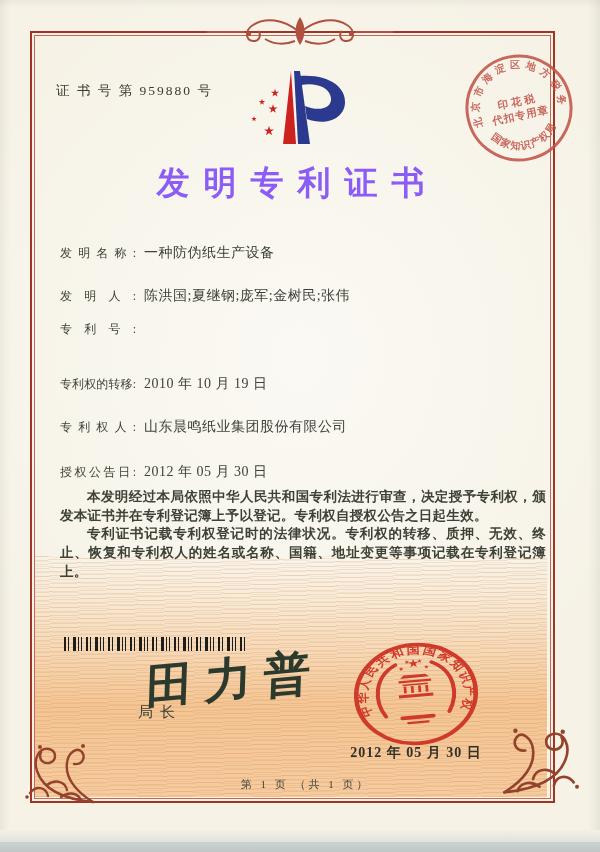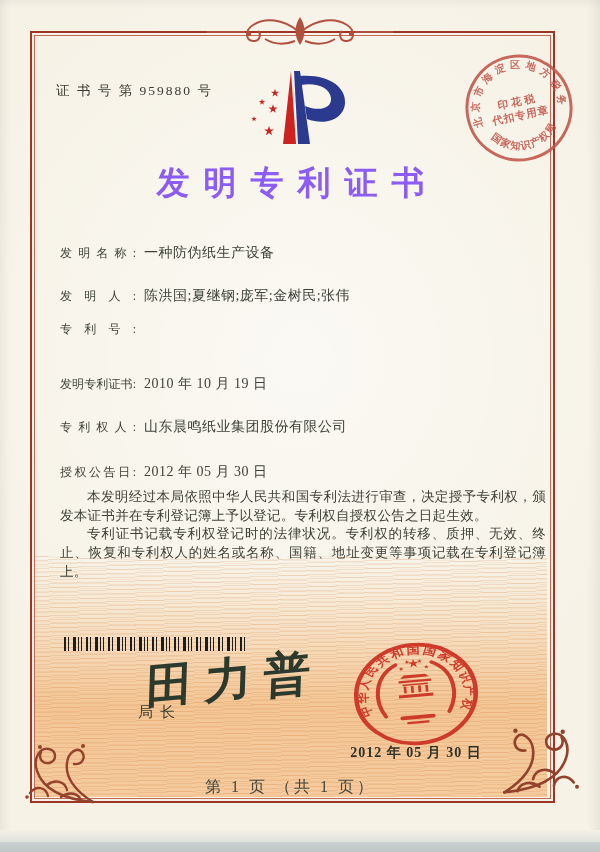--- a/index.html
+++ b/index.html
@@ -35,39 +35,39 @@
   .cert-no{left:56px;top:82px;font-size:13.5px;letter-spacing:2px;color:#3a3c33;}
   .title{left:30px;width:521px;top:161px;text-align:center;font-size:33px;font-weight:bold;
          letter-spacing:14px;text-indent:14px;color:#8b5cf6;}
 
   .frow{left:60px;width:488px;font-size:14px;color:#3d4237;display:flex;align-items:baseline;}
   .flabel{display:inline-block;width:76px;font-size:12px;text-align:justify;text-align-last:justify;flex:0 0 76px;}
   .fvalue{margin-left:8px;letter-spacing:.5px;}
 
   .body-text{left:60px;top:488px;width:486px;font-size:13.5px;line-height:18.7px;
              text-align:justify;color:#3e4136;letter-spacing:.3px;}
-  .body-text p{margin:0;text-indent:2em;}
+  .body-text p{margin:0;text-indent:2em;font-weight:bold;}
 
   .barcode{left:64px;top:637px;width:184px;height:14px;background:
     repeating-linear-gradient(90deg,#1d1d1d 0 2px,rgba(0,0,0,0) 2px 4px,#1d1d1d 4px 5px,rgba(0,0,0,0) 5px 9px,
       #1d1d1d 9px 12px,rgba(0,0,0,0) 12px 14px,#1d1d1d 14px 15px,rgba(0,0,0,0) 15px 17px,
       #1d1d1d 17px 18px,rgba(0,0,0,0) 18px 22px);}
 
   .director{left:110px;top:703px;font-size:15px;letter-spacing:7px;color:#3c4034;margin-left:28px;}
   .signature{left:146px;top:656px;font-size:47px;font-weight:bold;color:#2c392d;
              letter-spacing:12px;transform:rotate(-5deg) skewX(-7deg);transform-origin:left center;}
 
   .seal-svg{left:348px;top:638px;width:136px;height:112px;transform:rotate(-5deg);}
   .seal-date{left:340px;top:744px;width:152px;text-align:center;font-size:14px;font-weight:600;
              letter-spacing:1px;color:#30322a;}
 
   .stamp-svg{left:461px;top:50px;width:116px;height:116px;opacity:.88;transform:rotate(-12deg);}
   .logo-svg{left:242px;top:58px;width:112px;height:92px;}
 
-  .footer{left:30px;width:521px;top:777px;text-align:center;font-size:16px;letter-spacing:3px;color:#45473c;}
+  .footer{left:30px;width:521px;top:777px;text-align:center;font-size:11px;letter-spacing:3px;color:#45473c;padding-left:15px;}
 
   .corner-bl{left:16px;top:733px;width:82px;height:72px;}
   .corner-br{left:500px;top:706px;width:88px;height:100px;transform:scaleX(-1);}
   .top-ornament{left:205px;top:14px;width:190px;height:36px;}
 
   svg text{font-family:"Liberation Serif","DejaVu Serif",serif;}
 </style>
 </head>
 <body>
 
@@ -161,21 +161,21 @@
   <span class="fvalue">一种防伪纸生产设备</span>
 </div>
 <div class="abs frow" style="top:287px">
   <span class="flabel">发明人:</span>
   <span class="fvalue">陈洪国;夏继钢;庞军;金树民;张伟</span>
 </div>
 <div class="abs frow" style="top:321px">
   <span class="flabel">专利号:</span>
 </div>
 <div class="abs frow" style="top:375px">
-  <span class="flabel">发明专利证书:</span>
+  <span class="flabel">专利权的转移:</span>
   <span class="fvalue">2010 年 10 月 19 日</span>
 </div>
 <div class="abs frow" style="top:418px">
   <span class="flabel">专利权人:</span>
   <span class="fvalue">山东晨鸣纸业集团股份有限公司</span>
 </div>
 <div class="abs frow" style="top:463px">
   <span class="flabel">授权公告日:</span>
   <span class="fvalue">2012 年 05 月 30 日</span>
 </div>

